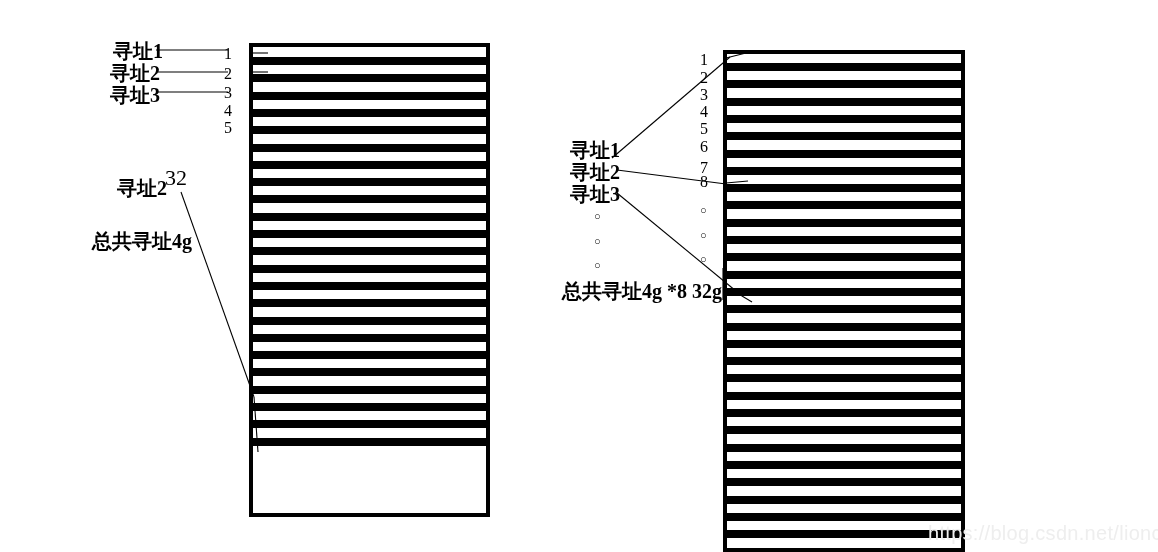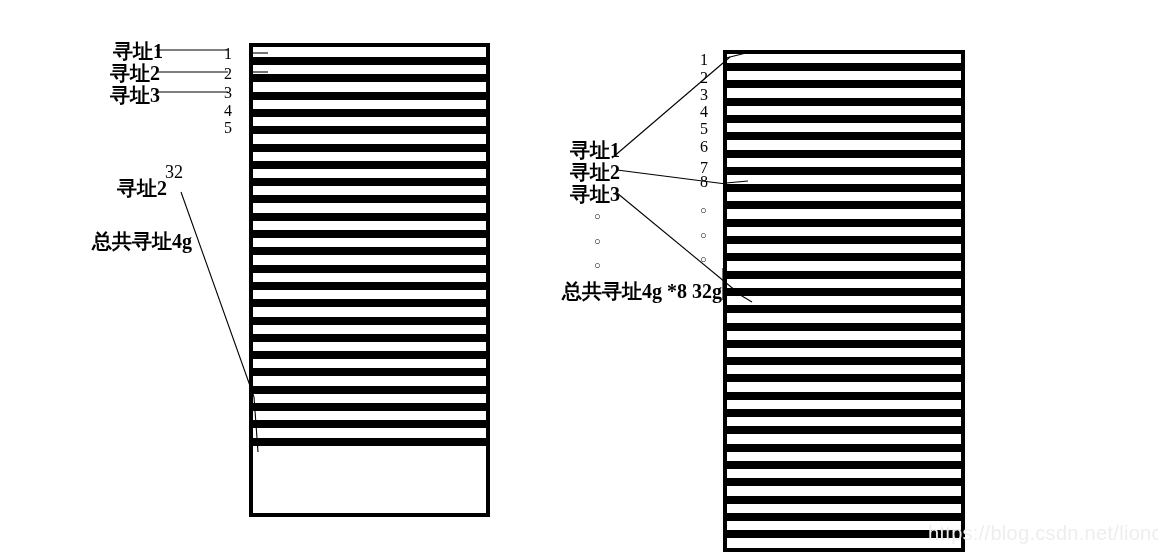--- a/index.html
+++ b/index.html
@@ -155,21 +155,21 @@
   <div class="lbl lbl-cn" style="left:113px;top:43px;">寻址1</div>
   <div class="lbl lbl-cn" style="left:110px;top:65px;">寻址2</div>
   <div class="lbl lbl-cn" style="left:110px;top:87px;">寻址3</div>
 
   <div class="num" style="left:214px;top:46px;width:18px;">1</div>
   <div class="num" style="left:214px;top:66px;width:18px;">2</div>
   <div class="num" style="left:214px;top:85px;width:18px;">3</div>
   <div class="num" style="left:214px;top:103px;width:18px;">4</div>
   <div class="num" style="left:214px;top:120px;width:18px;">5</div>
 
-  <div class="lbl" style="left:165px;top:164px;font-size:18px;">32</div>
+  <div class="lbl" style="left:165px;top:170px;font-size:22px;">32</div>
   <div class="lbl lbl-cn" style="left:117px;top:180px;">寻址2</div>
   <div class="lbl lbl-cn" style="left:92px;top:233px;">总共寻址4g</div>
 
   <div class="lbl lbl-cn" style="left:570px;top:142px;">寻址1</div>
   <div class="lbl lbl-cn" style="left:570px;top:164px;">寻址2</div>
   <div class="lbl lbl-cn" style="left:570px;top:186px;">寻址3</div>
 
   <div class="num" style="left:690px;top:52px;width:18px;">1</div>
   <div class="num" style="left:690px;top:70px;width:18px;">2</div>
   <div class="num" style="left:690px;top:87px;width:18px;">3</div>

